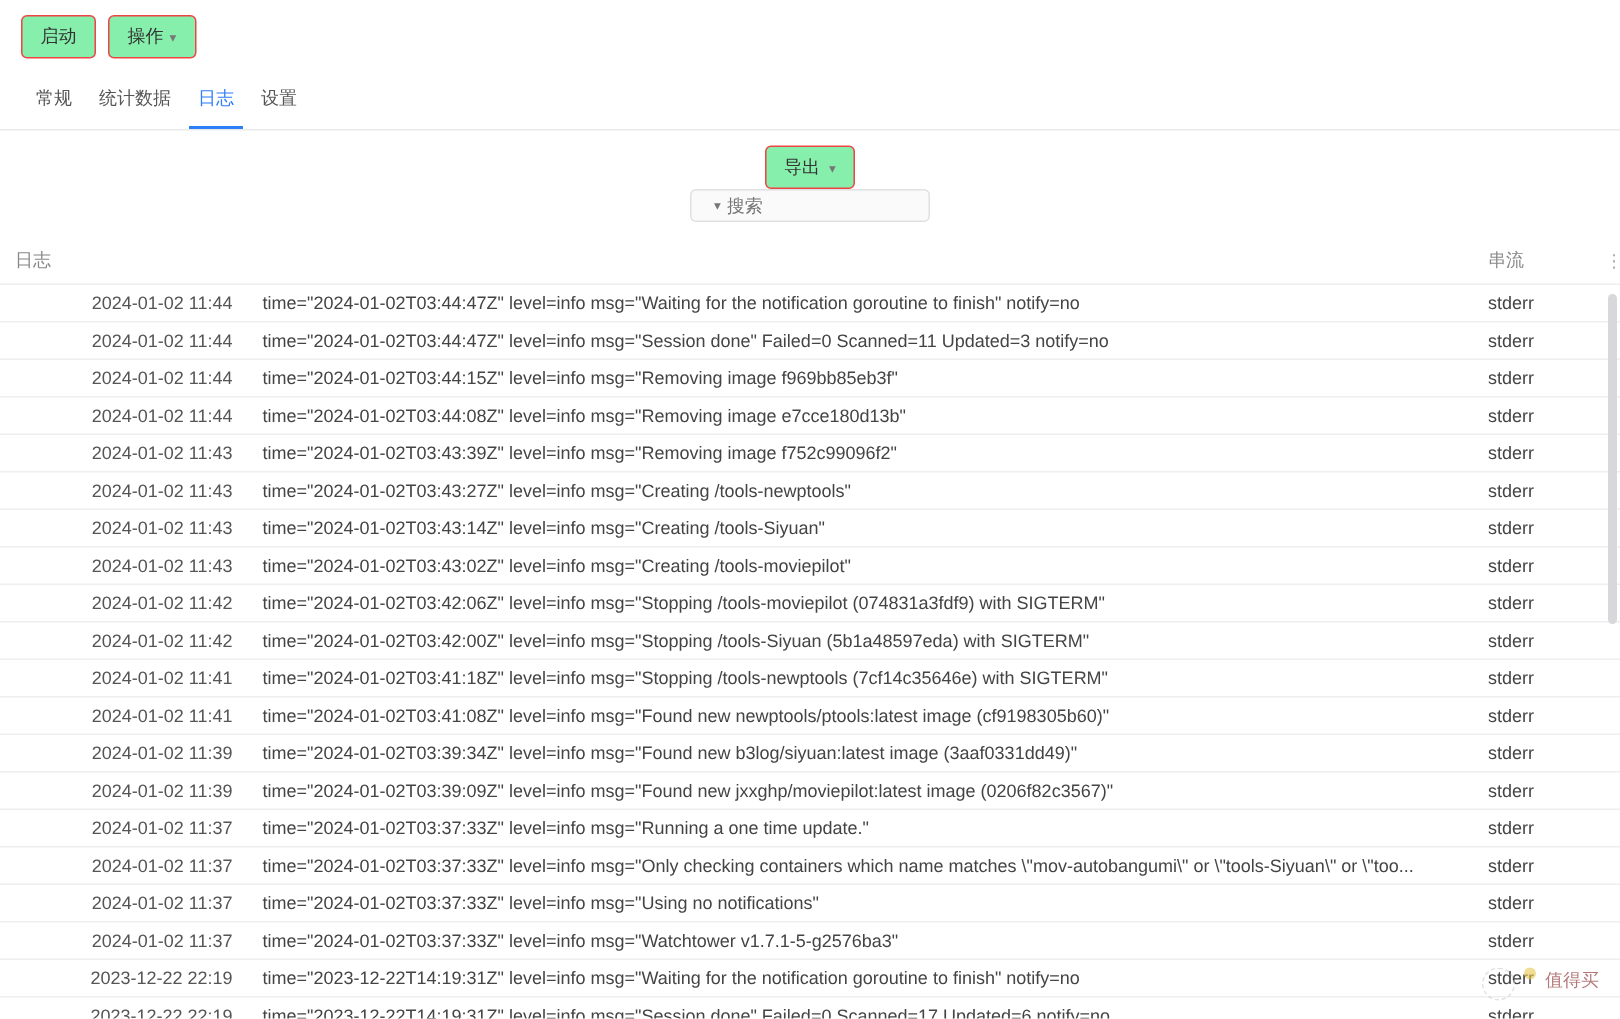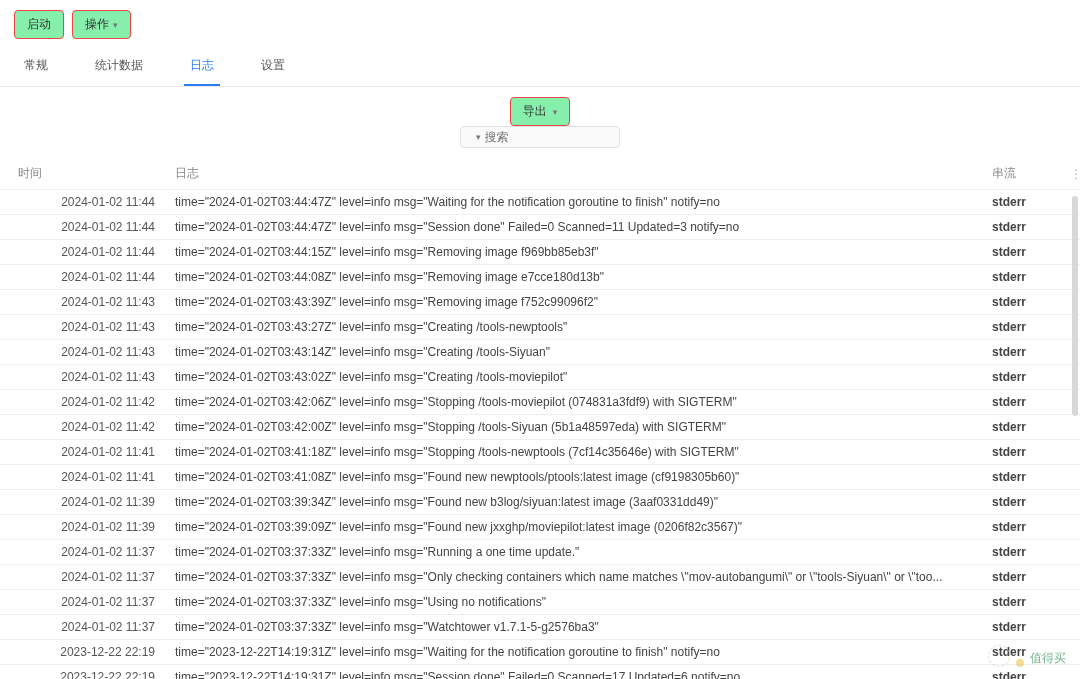--- a/index.html
+++ b/index.html
@@ -32,21 +32,21 @@
     .status-row { display:flex; align-items:center; gap:5px; margin-top:2px;}
     .status-dot { width:7px; height:7px; border-radius:50%; background:#b7b7b7; }
     .status-text { font-size: 11px; color:#888; }
     .header-right { display:flex; gap:8px; align-items:center; }
     .btn {
       background:#86efac; border:1px solid #ef4444; border-radius:4px;
       padding:5px 12px; font-size:12px; color:#333; cursor:pointer;
       display:flex; align-items:center; gap:4px;
     }
     .tabs {
-      display:flex; gap:35px; padding: 8px 18px 0 18px; border-bottom:1px solid #eaeaea;
+      display:flex; gap:6px; padding: 8px 18px 0 18px; border-bottom:1px solid #eaeaea;
     }
     .tab { font-size:12px; color:#555; padding:6px 6px 10px 6px; cursor:pointer; }
     .tab.active { color:#2d7ff9; border-bottom:2px solid #2d7ff9; font-weight:500;}
     .toolbar {
       display:flex; justify-content:space-between; align-items:center;
       padding: 10px 14px;
       flex-direction: column;
     }
     .export-btn { display:flex; align-items:center; gap:6px; }
     .chev { font-size:9px; color:#777; }
@@ -60,32 +60,32 @@
     }
     .search-chev { font-size:9px; color:#777; margin-left:3px; margin-right:4px;}
     .table { width:100%; }
     .thead, .trow {
       display:flex; border-bottom:1px solid #eee; align-items:center;
     }
     .thead { background:#fff; color:#888; font-size:12px; }
     .thead .cell { padding:7px 10px; font-weight:400;}
     .col-time { width:165px; flex-shrink:0; padding-left:18px !important;}
     .col-log { flex:1; min-width:0; overflow:hidden; text-overflow:ellipsis; white-space:nowrap;}
-    .col-stream { width:78px; flex-shrink:0;font-weight:bold; }
+    .col-stream { width:78px; flex-shrink:0; }
     .col-menu { width:18px; flex-shrink:0; text-align:center; color:#aaa;}
     .trow .cell { padding: 5px 10px; font-size:12px; color:#444;}
     .trow .col-time { padding-left:18px; color:#555;text-align:right;}
     .tbody { overflow-y:auto; height: 525px; position:relative;}
     .scrollbar-thumb {
       position:absolute; right:2px; top:6px; height:220px; width:6px;
       background:#d8d8da; border-radius:3px;
     }
     .watermark {
-      position:absolute; right:14px; bottom:12px; opacity:0.6; display:flex; align-items:flex-end; gap:6px;
-      color:#15803d; font-size:12px; pointer-events:none;
+      position:absolute; right:14px; bottom:12px; opacity:0.6; display:flex; align-items:flex-start; gap:6px;
+      color:#7f1d1d; font-size:12px; pointer-events:none;
     }
     .watermark-circle { width:22px; height:22px; border:1.5px dashed #ccc; border-radius:50%;}
     .watermark-sm { width:8px;height:8px;background:#e8c74d;border-radius:50%;}
   </style>
 </head>
 <body>
 
 <div class="header">
   <div class="header-right">
     <button class="btn">
@@ -115,21 +115,20 @@
         <circle cx="7" cy="7" r="5" stroke="#666" stroke-width="1.4" fill="none"></circle>
         <path d="M11 11 L15 15" stroke="#666" stroke-width="1.4"></path>
       </svg>
     <span class="search-chev">▾</span>
     <input class="search-input" placeholder="搜索" style="">
   </div>
 </div>
 
 <div class="table">
   <div class="thead">
-    <div class="cell col-time">时间</div>
     <div class="cell col-log">日志</div>
     <div class="cell col-stream">串流</div>
     <div class="cell col-menu">⋮</div>
   </div>
   <div class="tbody" id="tbody">
     <div class="scrollbar-thumb"></div>
   <div class="trow">
         <div class="cell col-time">2024-01-02 11:44</div>
         <div class="cell col-log">time="2024-01-02T03:44:47Z" level=info msg="Waiting for the notification goroutine to finish" notify=no</div>
         <div class="cell col-stream">stderr</div>

